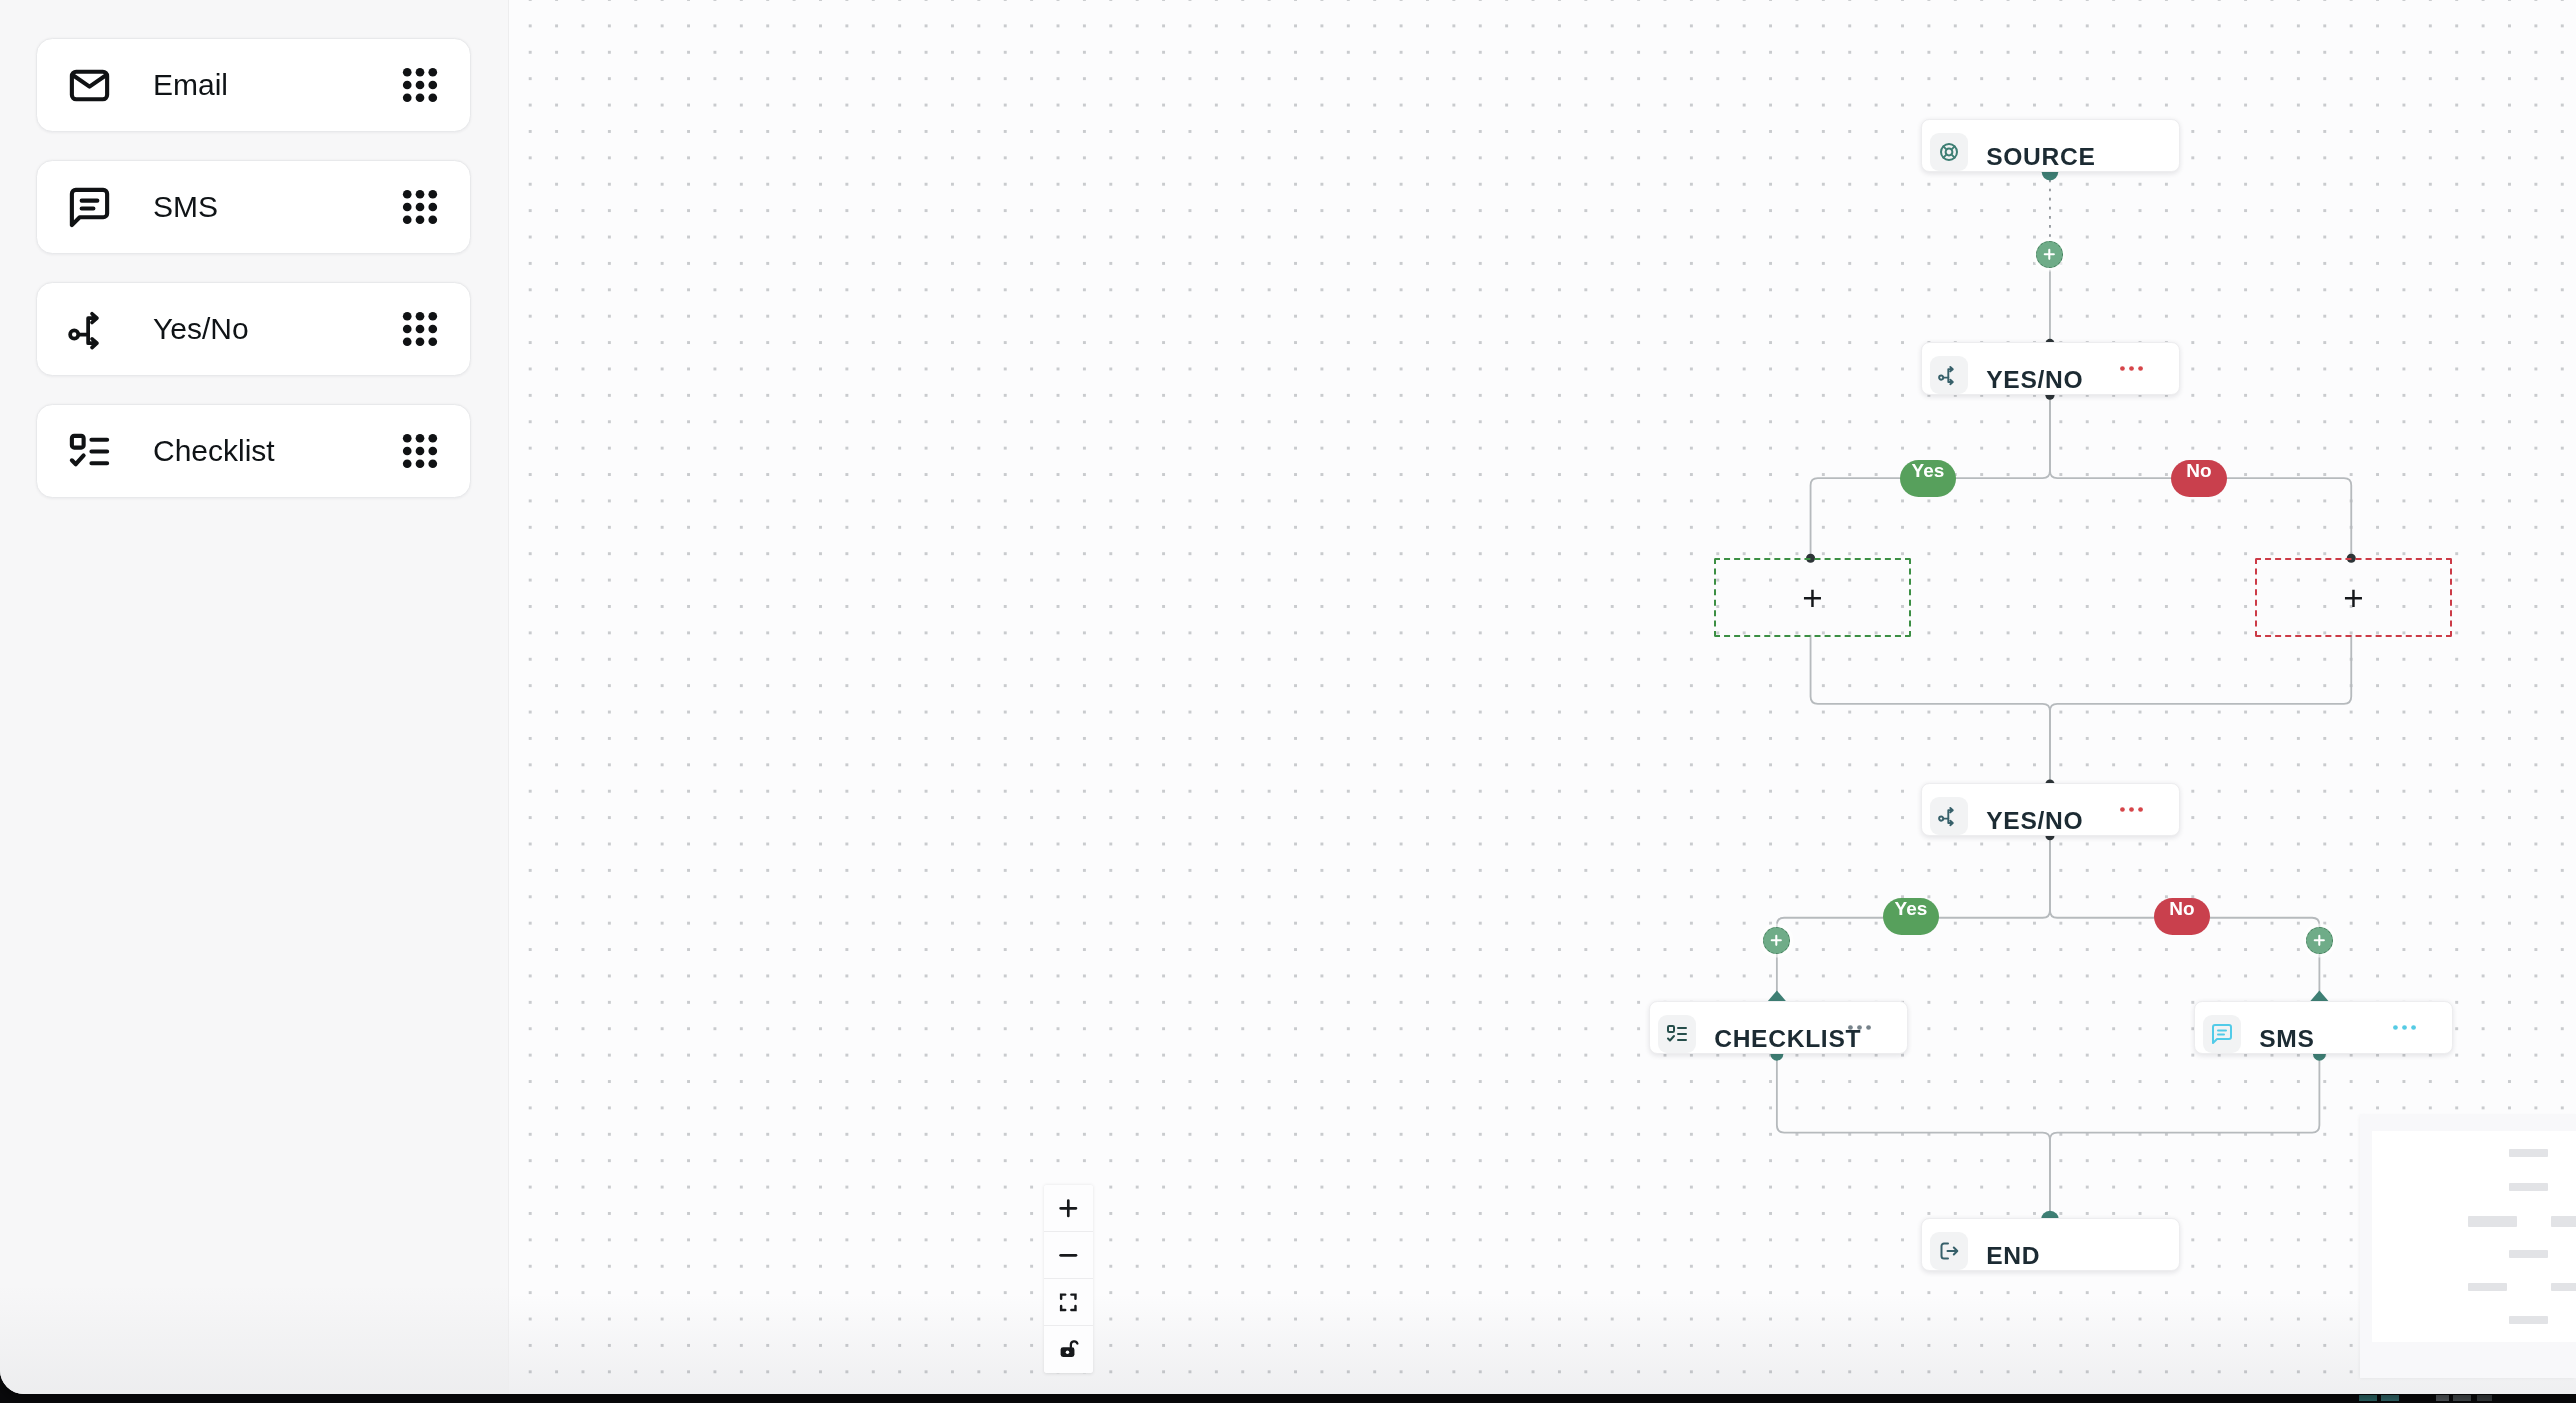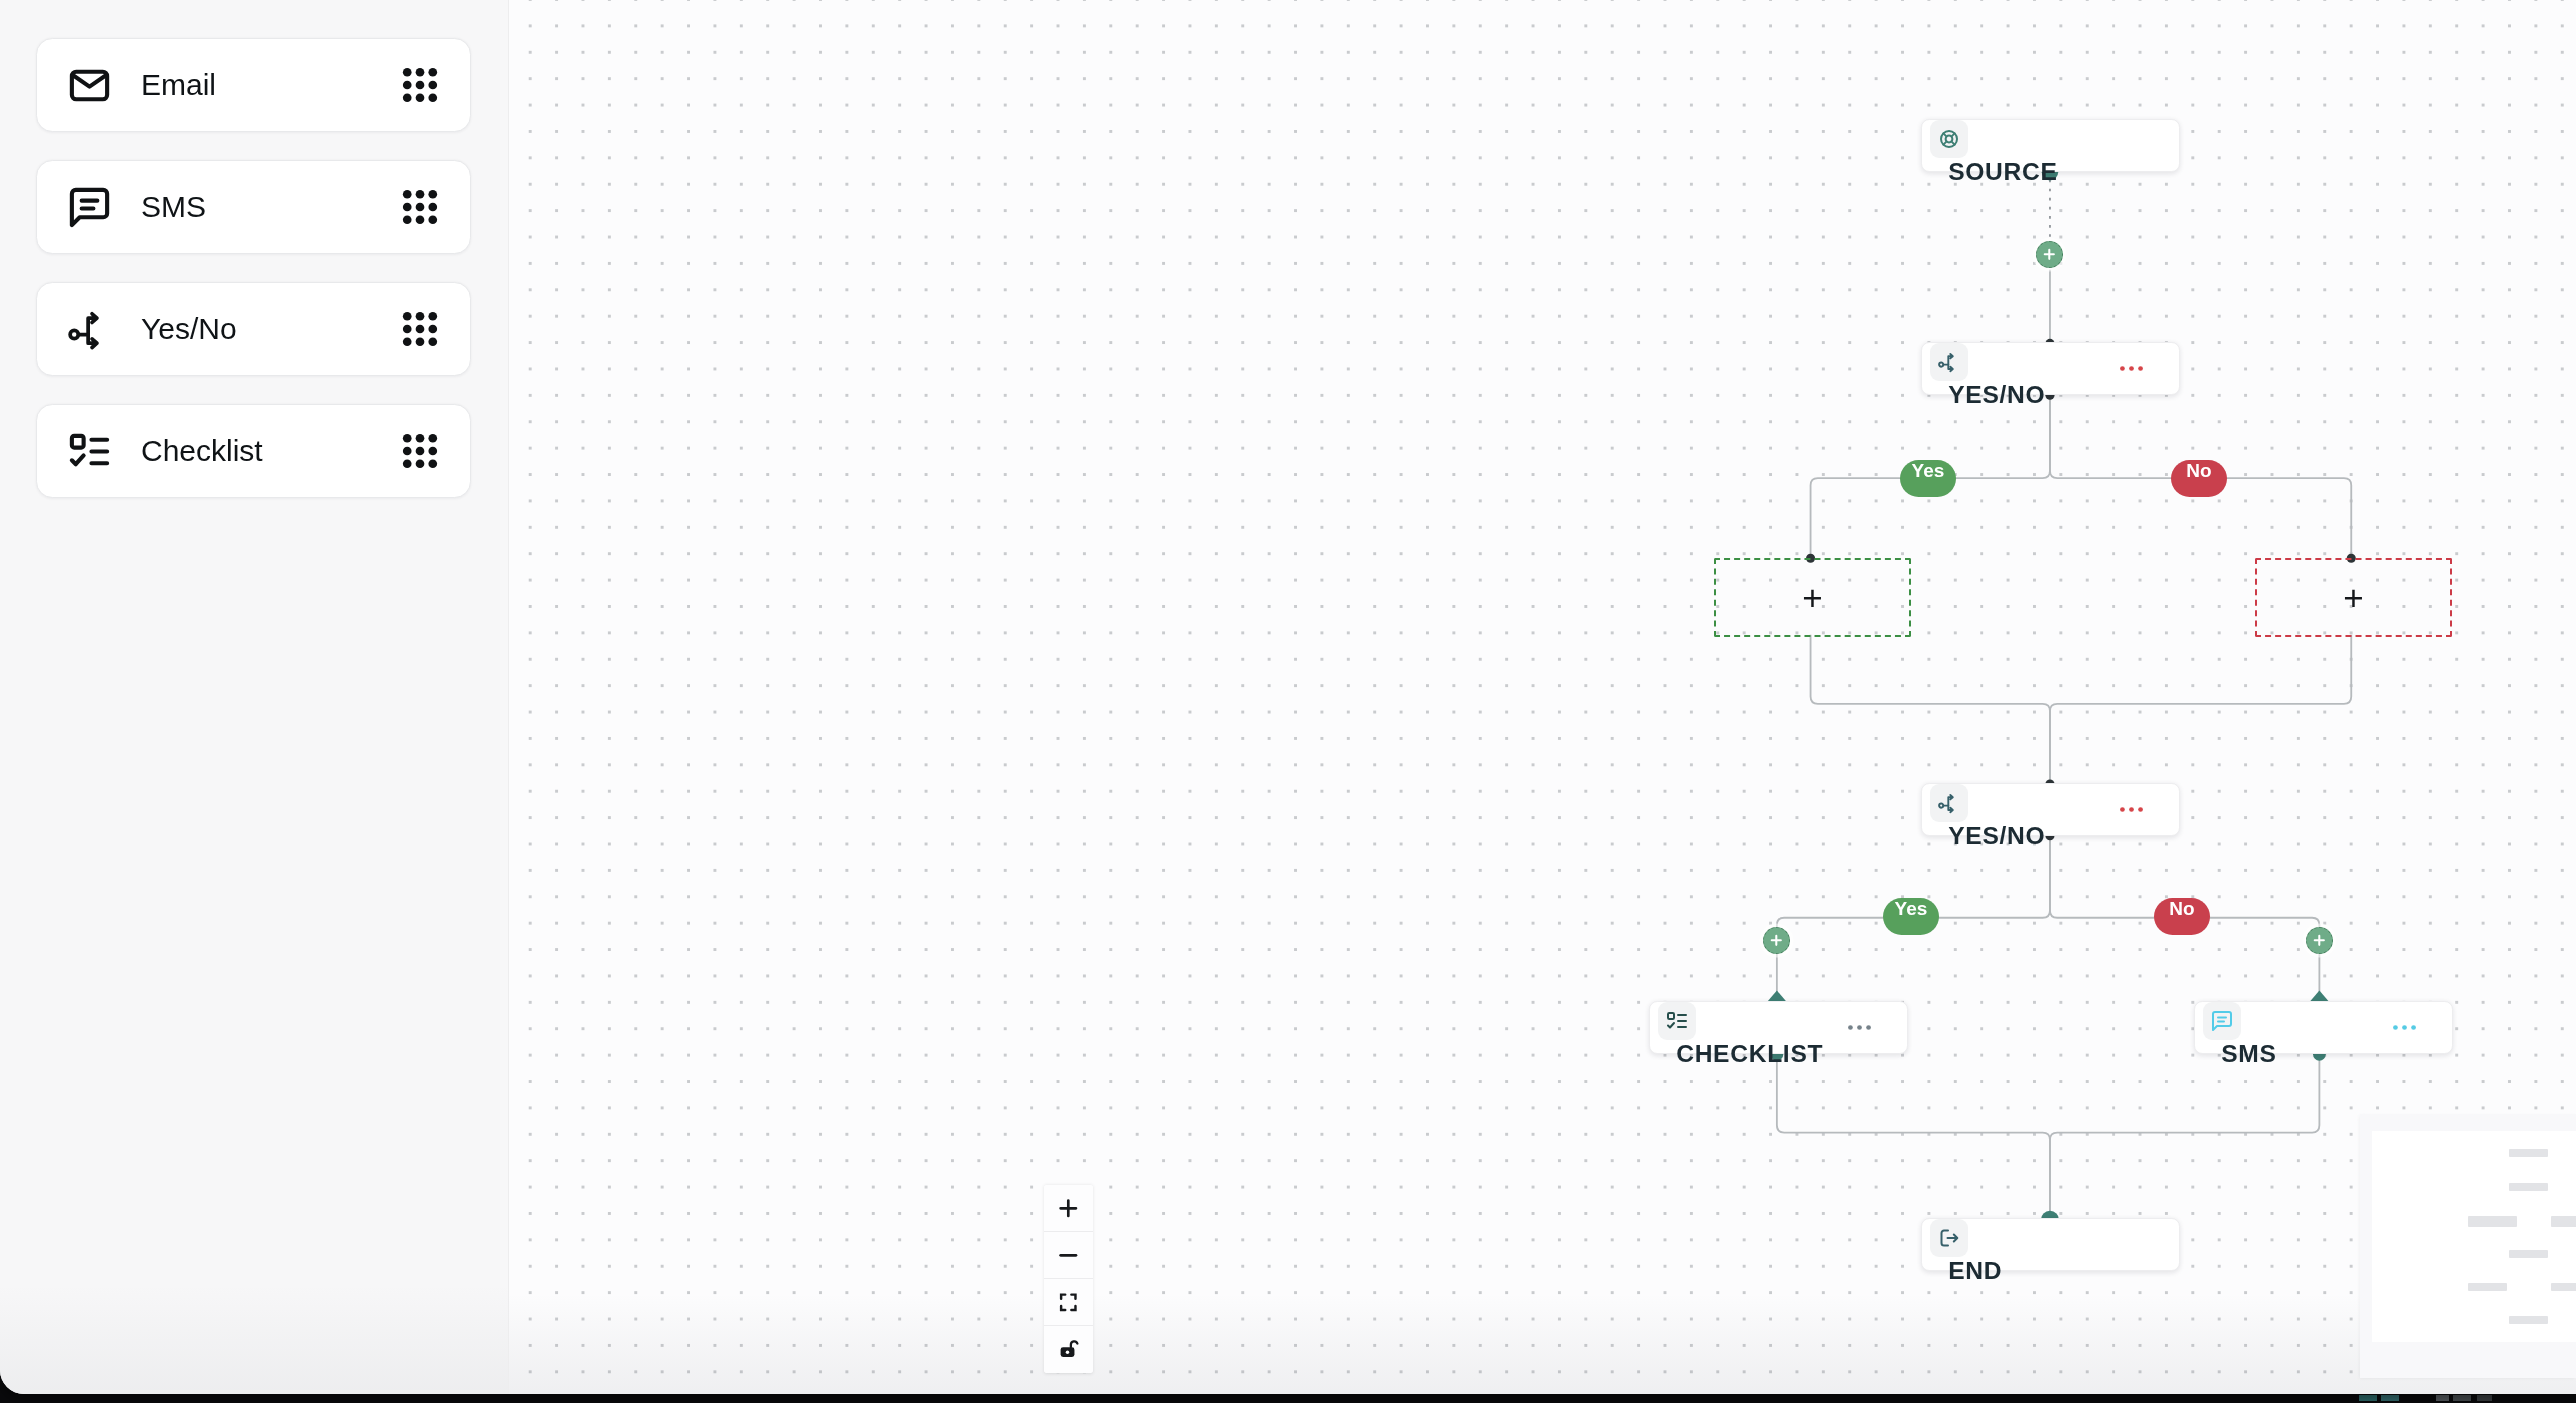--- a/index.html
+++ b/index.html
@@ -35,30 +35,30 @@
     content:"";position:absolute;left:0;right:0;bottom:0;height:109px;pointer-events:none;
     background:linear-gradient(to bottom,rgba(120,124,132,0),rgba(120,124,132,.08));
   }
   .side-card{
     position:absolute;left:36px;width:435px;height:94px;box-sizing:border-box;
     background:#fff;border:1.8px solid #e8e9eb;border-radius:16.4px;
     box-shadow:0 0.9px 2.7px rgba(16,24,40,.05);
     display:flex;align-items:center;padding:0 27px 0 29px;
   }
   .side-card .s-icon{width:47px;height:47px;color:#101214;flex:0 0 auto}
-  .side-card .s-lbl{flex:1;margin-left:28px;font-size:30px;font-weight:500;color:#0f1316}
+  .side-card .s-lbl{flex:1;margin-left:40px;font-size:30px;font-weight:500;color:#0f1316}
   .side-card .s-handle{width:46px;height:46px;color:#101214;flex:0 0 auto}
   
   svg.edges{position:absolute;left:0;top:0;z-index:1;pointer-events:none}
   
   .node{
     position:absolute;width:259px;height:53px;box-sizing:border-box;z-index:2;
     background:#fff;border:0.9px solid #ededef;border-radius:8.2px;
     box-shadow:0 1.8px 5.5px rgba(16,24,40,.10);
-    display:flex;align-items:flex-start;padding-left:8.2px;flex-direction:column;
+    display:flex;align-items:flex-end;padding-left:8.2px;
   }
   .node .tile{
     width:38px;height:38px;border-radius:9px;background:#f2f3f4;
     display:flex;align-items:center;justify-content:center;flex:0 0 auto;
   }
   .node .tile svg{width:24px;height:24px}
   .node .n-lbl{margin-left:18px;font-size:24.6px;font-weight:600;letter-spacing:0.7px;color:#1c2b33}
   .node .n-menu{position:absolute;right:31px;top:50%;transform:translateY(-50%);width:33px;height:22px;display:flex;align-items:center;justify-content:center;background:none;border:none;padding:0;cursor:pointer}
   .node .n-menu svg{width:29px;height:11px}
   

